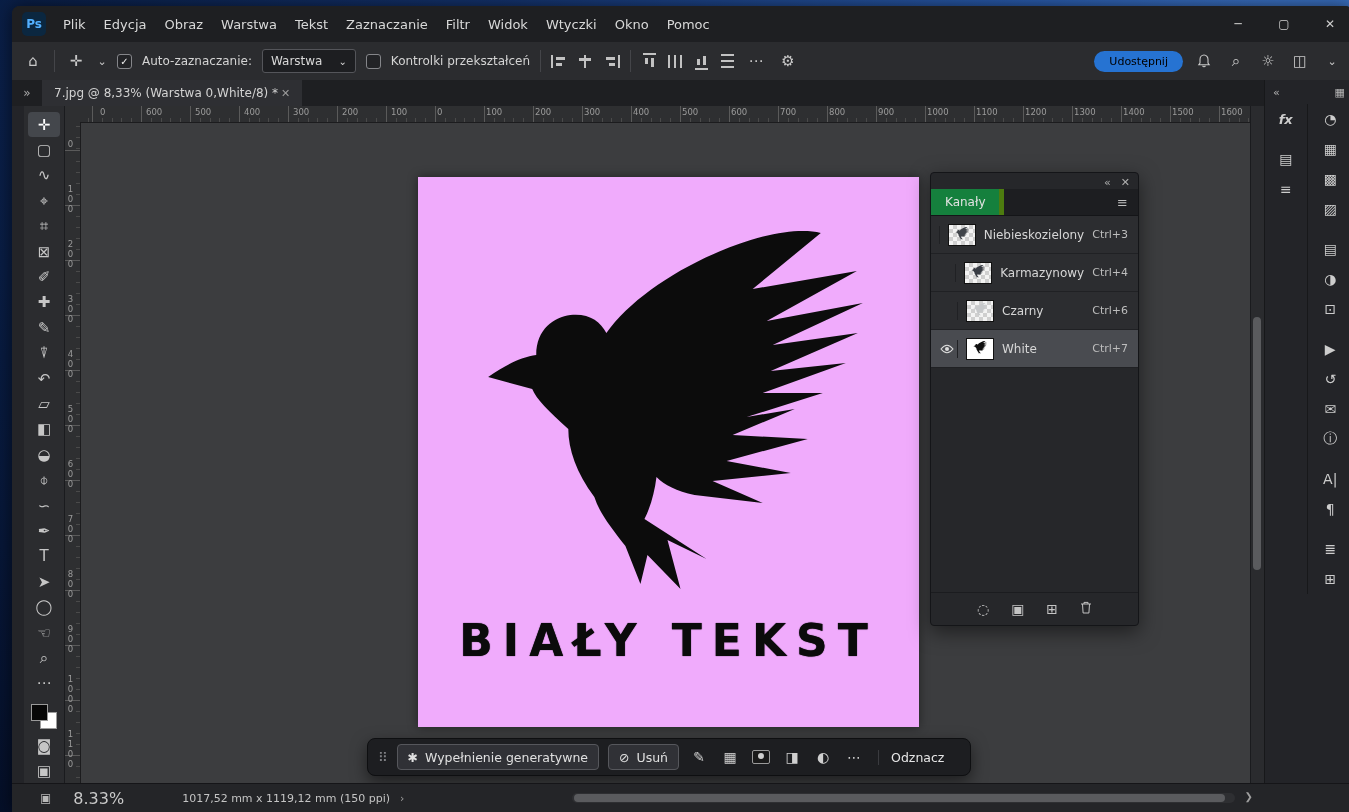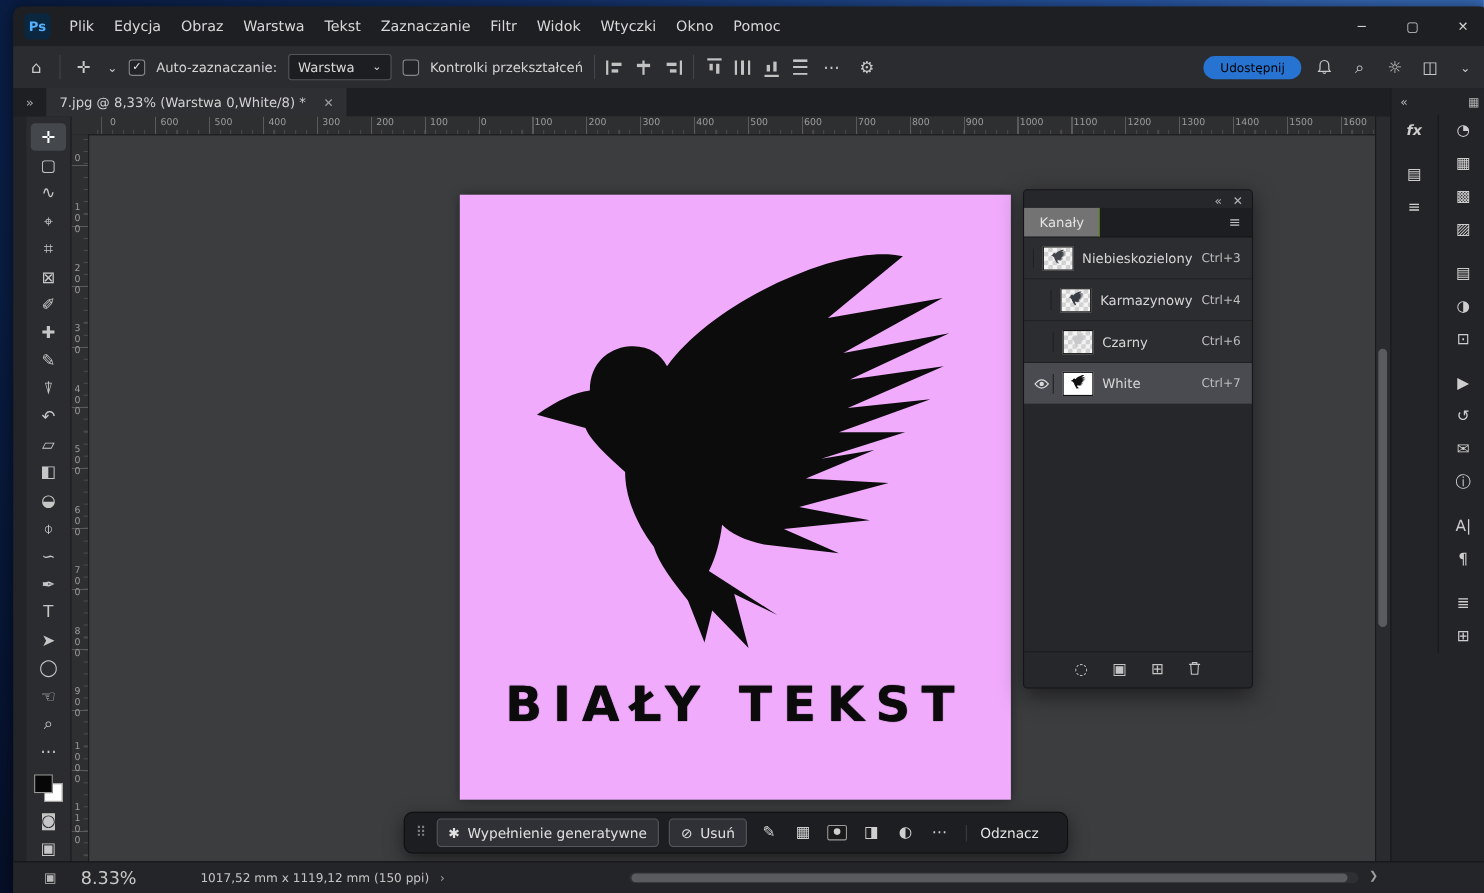--- a/index.html
+++ b/index.html
@@ -33,21 +33,21 @@
   .al-r::before{left:auto;right:3px}
   .al-l::after,.al-r::after{content:"";position:absolute;left:3px;bottom:2px;width:6px;height:3px;background:#c2c2c2}
   .al-r::after{left:auto;right:3px}
   .al-c::before{content:"";position:absolute;left:6px;top:0;width:2px;height:13px;background:#c2c2c2}
   .al-c::after{content:"";position:absolute;left:1px;top:3px;width:12px;height:3px;background:#c2c2c2}
   .al-d{background:linear-gradient(90deg,#c2c2c2 0 2px,transparent 2px 6px,#c2c2c2 6px 8px,transparent 8px 12px,#c2c2c2 12px 14px) no-repeat 0 0/14px 13px}
   .rot{transform:rotate(90deg)}
   
   .tabbar{position:absolute;left:0;top:74px;right:88px;height:26px;background:#1e1f22;display:flex;align-items:flex-end}
   .tab-expand{width:30px;height:26px;display:flex;align-items:center;justify-content:center;color:#a9a9a9;font-size:12px}
-  .doctab{height:26px;background:#2e2f33;display:flex;align-items:center;gap:16px;padding:0 12px;font-size:12px;color:#d2d2d2}
+  .doctab{height:26px;background:#2e2f33;display:flex;align-items:center;gap:3px;padding:0 12px;font-size:12px;color:#d2d2d2}
   .tab-close{color:#9c9c9c;font-size:11px}
   
   .toolbar{position:absolute;left:12px;top:100px;bottom:28px;width:40px;background:#2b2c2f;border-right:1px solid #1a1b1e;display:flex;flex-direction:column;align-items:center;padding-top:6px}
   .tool{width:32px;height:26px;display:flex;align-items:center;justify-content:center;font-size:15px;color:#c6c6c6}
   .tool.sel-tool{background:#44474c;border-radius:4px;color:#fff}
   .swatches{position:relative;width:26px;height:26px;margin:8px 0 4px}
   .sw-bg{position:absolute;right:0;bottom:0;width:15px;height:15px;background:#fff;border:1px solid #9a9a9a}
   .sw-fg{position:absolute;left:0;top:0;width:15px;height:15px;background:#070707;border:1px solid #9a9a9a}
   
   .canvas-wrap{position:absolute;left:52px;top:100px;width:1186px;bottom:28px;background:#3c3d3f;overflow:hidden}
@@ -77,21 +77,21 @@
   .dockcols{display:flex}
   .dockA{width:42px;display:flex;flex-direction:column;align-items:center}
   .dockB{width:46px;display:flex;flex-direction:column;align-items:center;border-left:1px solid #17181a}
   .dock-ic{width:30px;height:26px;display:flex;align-items:center;justify-content:center;font-size:14px;color:#cdcdcd;margin:2px 0}
   .dock-ic.fx{font-style:italic;font-weight:bold;font-size:13px}
   .gap{margin-top:12px}
   
   .chpanel{position:absolute;left:918px;top:166px;width:207px;height:452px;background:#26272a;border:1px solid #141518;border-radius:4px;box-shadow:0 6px 20px rgba(0,0,0,.5);display:flex;flex-direction:column}
   .chpanel-top{height:14px;display:flex;justify-content:flex-end;align-items:center;gap:10px;padding:2px 8px 0;color:#b0b0b0;font-size:11px}
   .chpanel-tabs{height:26px;display:flex;align-items:center;background:#1d1e21;border-bottom:1px solid #141518}
-  .chtab{height:26px;padding:0 14px;background:#737373;display:flex;align-items:center;font-size:12px;color:#e2e2e2;border-right:1px solid #4d7c0f}
+  .chtab{height:26px;padding:0 14px;background:#15803d;display:flex;align-items:center;font-size:12px;color:#e2e2e2;border-right:5px solid #4d7c0f}
   .chmenu{margin-left:auto;padding-right:10px;color:#c0c0c0;font-size:13px}
   .chrows{flex:none}
   .ch-row{height:37px;display:flex;align-items:center;background:#2c2d30;border-bottom:1px solid #202124;padding-left:6px;gap:8px}
   .ch-row.selected{background:#494b50}
   .eyebox{width:20px;height:18px;border-right:1px solid #202124;display:flex;align-items:center;justify-content:center}
   .thumb{width:26px;height:20px;border:1px solid #111;flex:none;
     background-image:linear-gradient(45deg,#cfcfcf 25%,transparent 25%,transparent 75%,#cfcfcf 75%),linear-gradient(45deg,#cfcfcf 25%,transparent 25%,transparent 75%,#cfcfcf 75%);
     background-size:8px 8px;background-position:0 0,4px 4px;background-color:#f3f3f3;position:relative;overflow:hidden}
   .thumb.white-bg{background-image:none;background-color:#ffffff}
   .thumb svg{position:absolute;inset:0;width:100%;height:100%}

